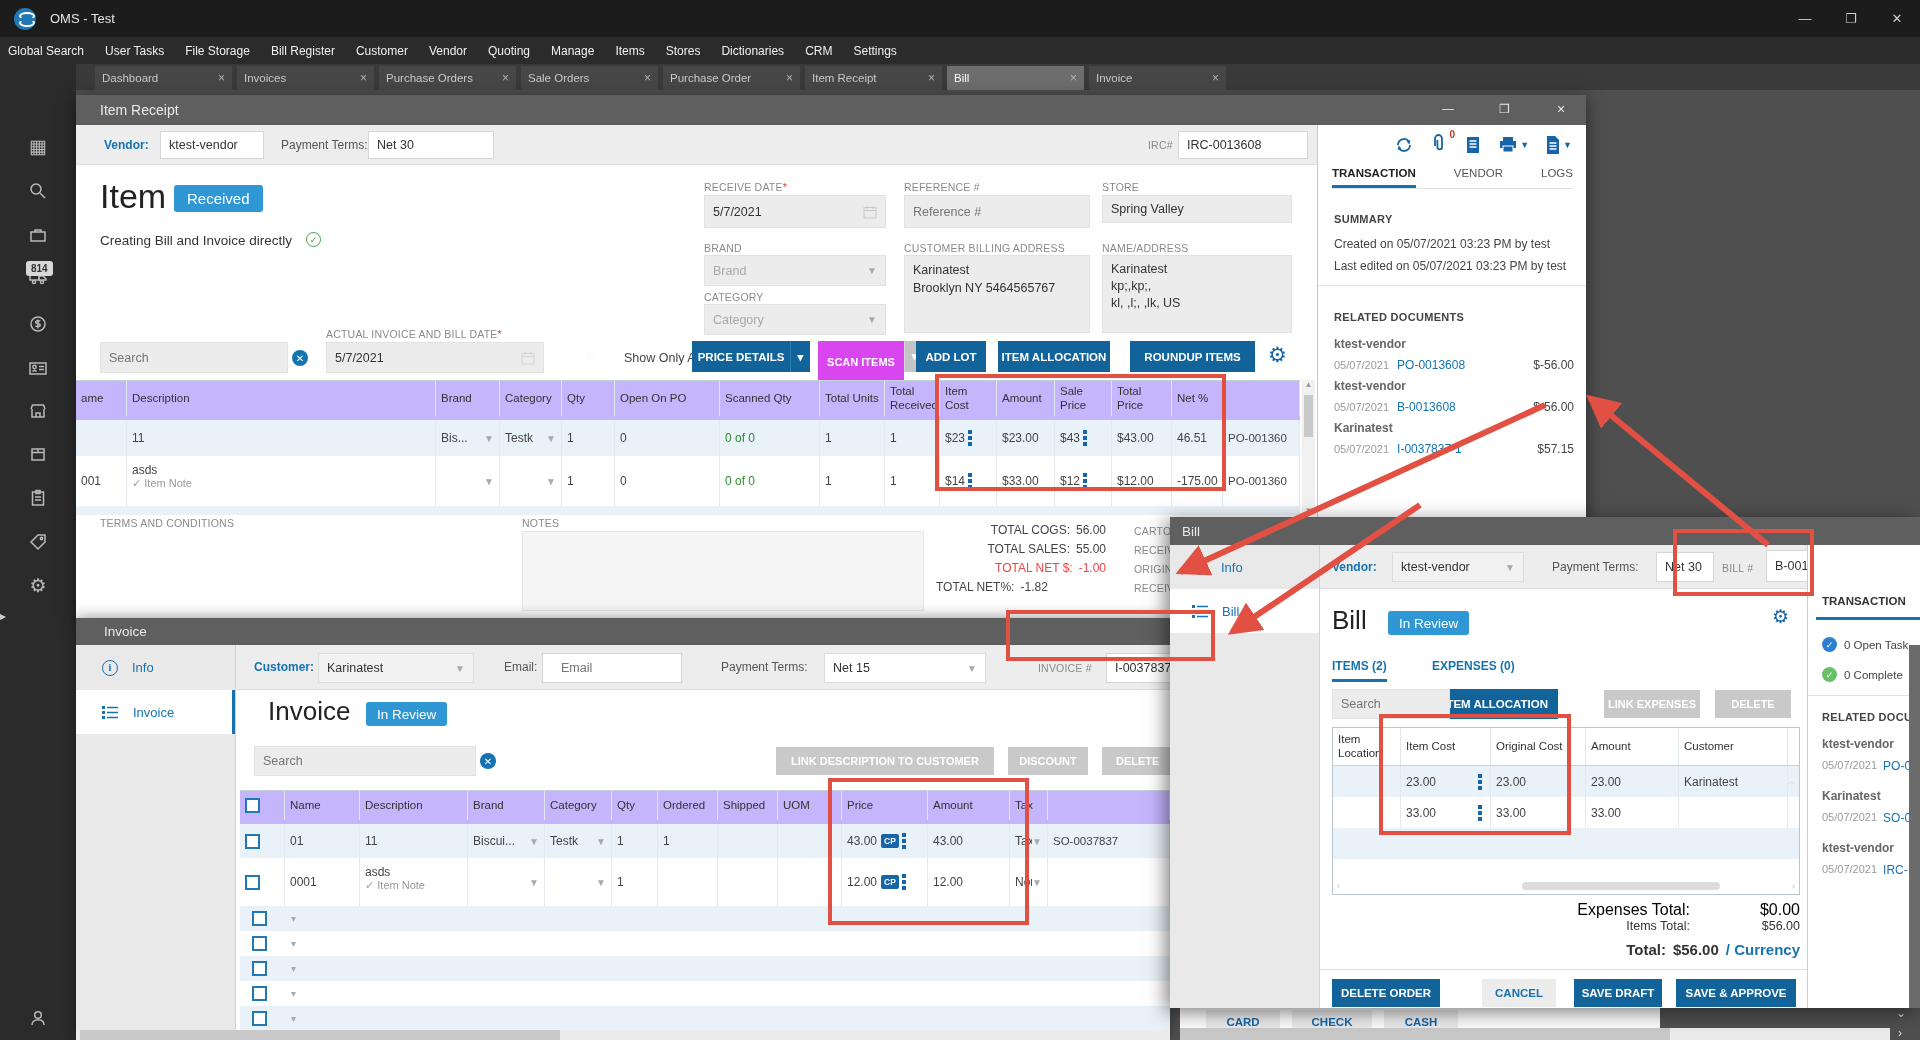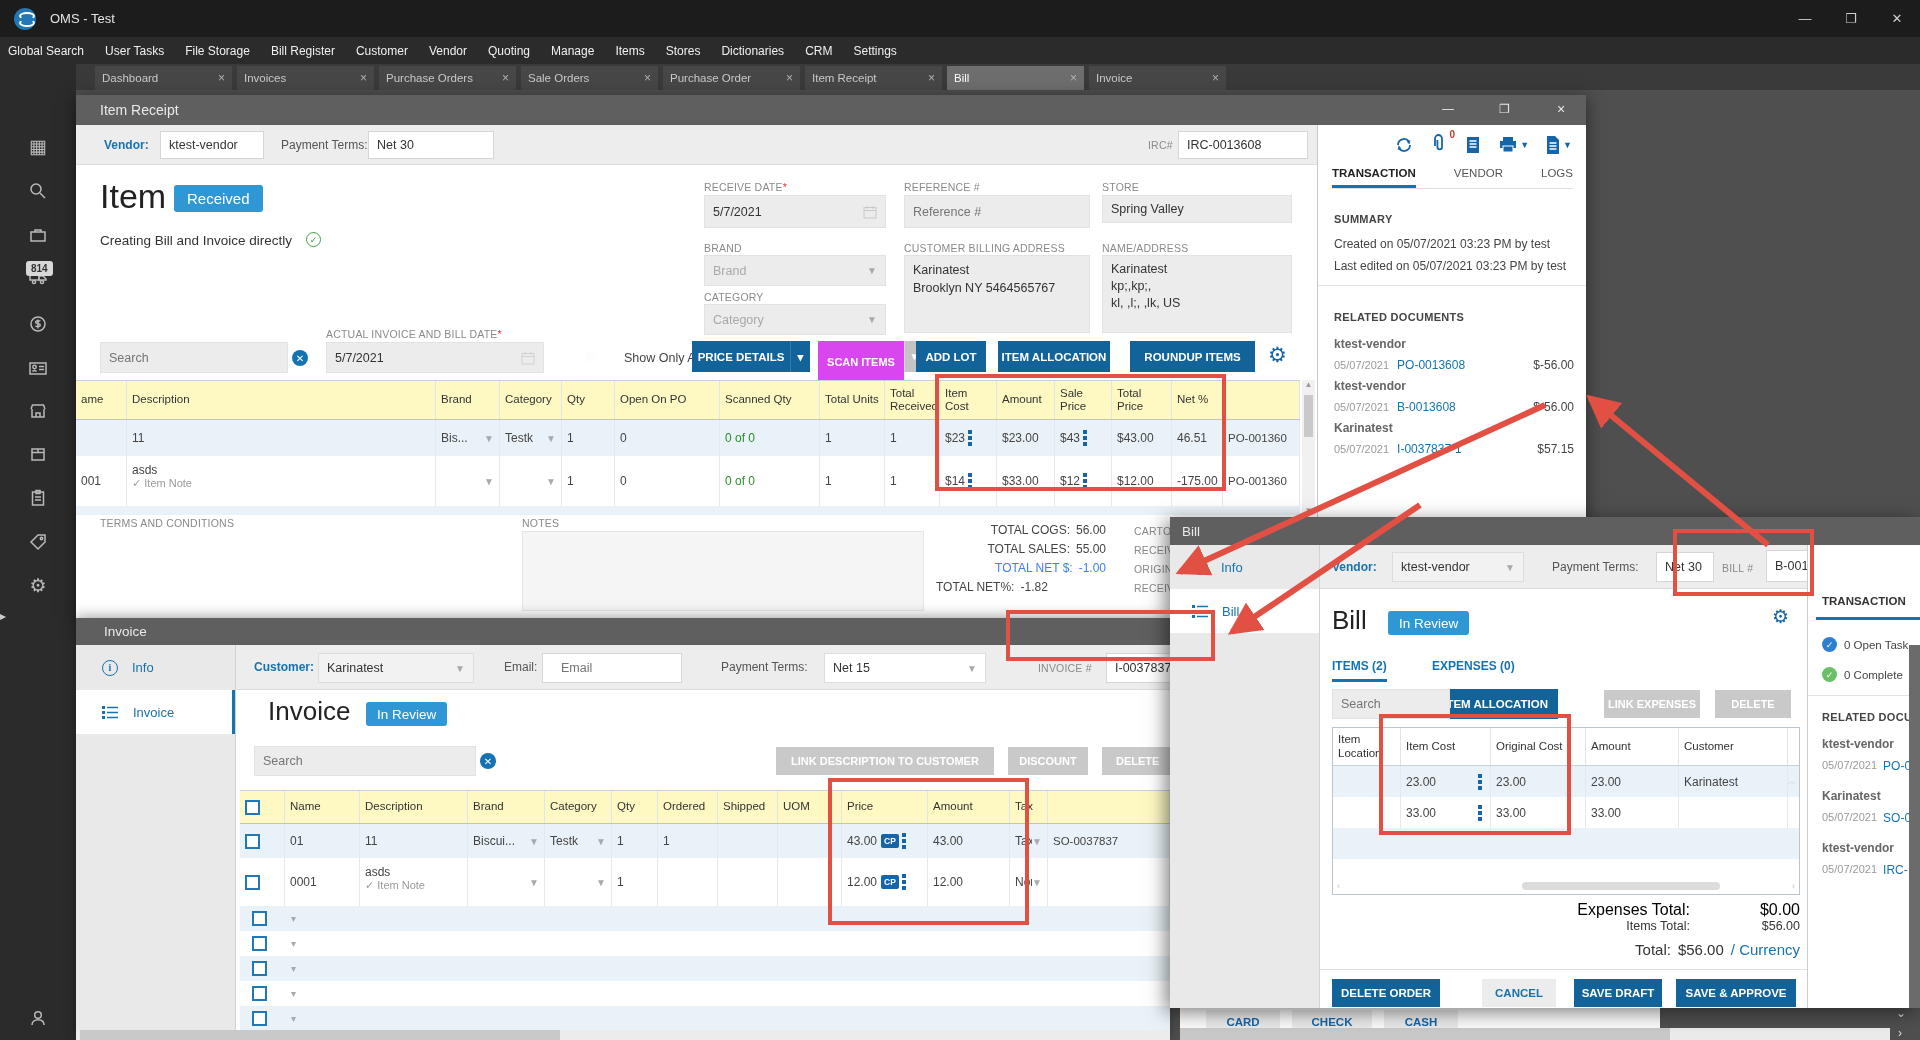--- a/index.html
+++ b/index.html
@@ -53,21 +53,21 @@
   .gearblue{color:#1565a8;font-size:21px}
   .infoi{width:16px;height:16px;border-radius:50%;border:1.5px solid #1673b1;color:#1673b1;font-size:10px;font-weight:bold;display:inline-flex;align-items:center;justify-content:center;font-family:"Liberation Serif",serif}
   .ckc{width:15px;height:15px;border-radius:50%;color:#fff;font-size:9px;display:inline-flex;align-items:center;justify-content:center}
   .greenchk{width:15px;height:15px;border-radius:50%;border:1.5px solid #43a047;color:#43a047;font-size:9px;display:inline-flex;align-items:center;justify-content:center}
   .toggle{width:30px;height:14px;border-radius:8px;background:#9e9e9e;position:relative}
   .toggle:before{content:"";position:absolute;left:1px;top:1px;width:12px;height:12px;border-radius:50%;background:#fdfdfd}
   
   .gr{display:grid}
   .c{border-right:1px solid #e3e9ee;padding:0 5px;display:flex;align-items:center;overflow:hidden;font-size:12px;color:#444;white-space:nowrap}
   .hc{border-right:1px solid #dfe6ea;padding:2px 5px;display:flex;align-items:center;overflow:hidden;font-size:11.5px;color:#333;line-height:1.15;white-space:normal}
-  .hrow{background:#fef9c3;border-bottom:1px solid #c4b5fd;border-top:1px solid #c6d2da}
+  .hrow{background:#c4b5fd;border-bottom:4px solid #c4b5fd;border-top:1px solid #c6d2da}
   .lb{background:#e9f2f8}
   .green{color:#2e8b2e}
   .scrtrack{background:#f1f1f1}
   .scrthumb{background:#c9c9c9}
   
   .ptab{font-size:11.5px;color:#555;padding-bottom:6px}
   .ptab.active{color:#222;font-weight:bold;border-bottom:3px solid #1673b1}
   .sect{font-size:11px;font-weight:bold;color:#444;letter-spacing:.3px}
   .rel-party{font-size:12px;font-weight:bold;color:#666}
   .rel-date{font-size:11px;color:#9a9a9a}
@@ -394,21 +394,21 @@
     <div class="abs" style="left:446px;top:436px;width:402px;height:80px;background:#f5f5f5;border:1px solid #e6e6e6"></div>
     <div class="abs" style="left:860px;top:428px;width:170px">
       <div style="display:flex;justify-content:flex-end;gap:6px;font-size:12px;color:#444;height:19px">
           <span>TOTAL COGS:</span>
           <span>56.00</span>
         </div>
       <div style="display:flex;justify-content:flex-end;gap:6px;font-size:12px;color:#444;height:19px">
           <span>TOTAL SALES:</span>
           <span>55.00</span>
         </div>
-      <div style="display:flex;justify-content:flex-end;gap:6px;font-size:12px;color:#3b82f6;height:19px">
+      <div style="display:flex;justify-content:flex-end;gap:6px;font-size:12px;color:#ef4444;height:19px">
           <span>TOTAL NET $:</span>
           <span>-1.00</span>
         </div>
       <div style="display:flex;gap:6px;font-size:12px;color:#444;height:19px">
           <span>TOTAL NET%:</span>
           <span>-1.82</span>
         </div>
     </div>
     <div class="abs" style="left:1058px;top:430px;width:37px;overflow:hidden">
       <div class="lbl" style="height:19px;white-space:nowrap">CARTON</div>
@@ -762,21 +762,21 @@
 
     <div class="abs" style="left:300px;top:384px;width:330px">
       <div style="display:flex;justify-content:flex-end;font-size:16px;color:#000000;height:18px">
           <span>Expenses Total:</span>
           <span style="width:110px;text-align:right">$0.00</span>
         </div>
       <div style="display:flex;justify-content:flex-end;font-size:12.5px;color:#333;height:18px">
           <span>Items Total:</span>
           <span style="width:110px;text-align:right">$56.00</span>
         </div>
-      <div style="display:flex;justify-content:flex-end;align-items:baseline;font-size:15px;font-weight:normal;color:#333;margin-top:4px;gap:7px">
+      <div style="display:flex;justify-content:flex-end;align-items:baseline;font-size:15px;font-weight:bold;color:#333;margin-top:4px;gap:7px">
           <span>Total:</span>
           <span>$56.00</span>
           <span class="link">/ Currency</span>
         </div>
     </div>
     <div class="abs" style="left:150px;top:452px;width:600px;border-top:1px solid #e0e0e0"></div>
 
     <div class="abs btn-b" style="left:162px;top:462px;width:108px;height:28px">DELETE ORDER</div>
     <div class="abs" style="left:312px;top:462px;width:74px;height:28px;background:#ececec;color:#1673b1;font-size:11.5px;font-weight:bold;display:flex;align-items:center;justify-content:center">CANCEL</div>
     <div class="abs btn-b" style="left:404px;top:462px;width:88px;height:28px">SAVE DRAFT</div>

